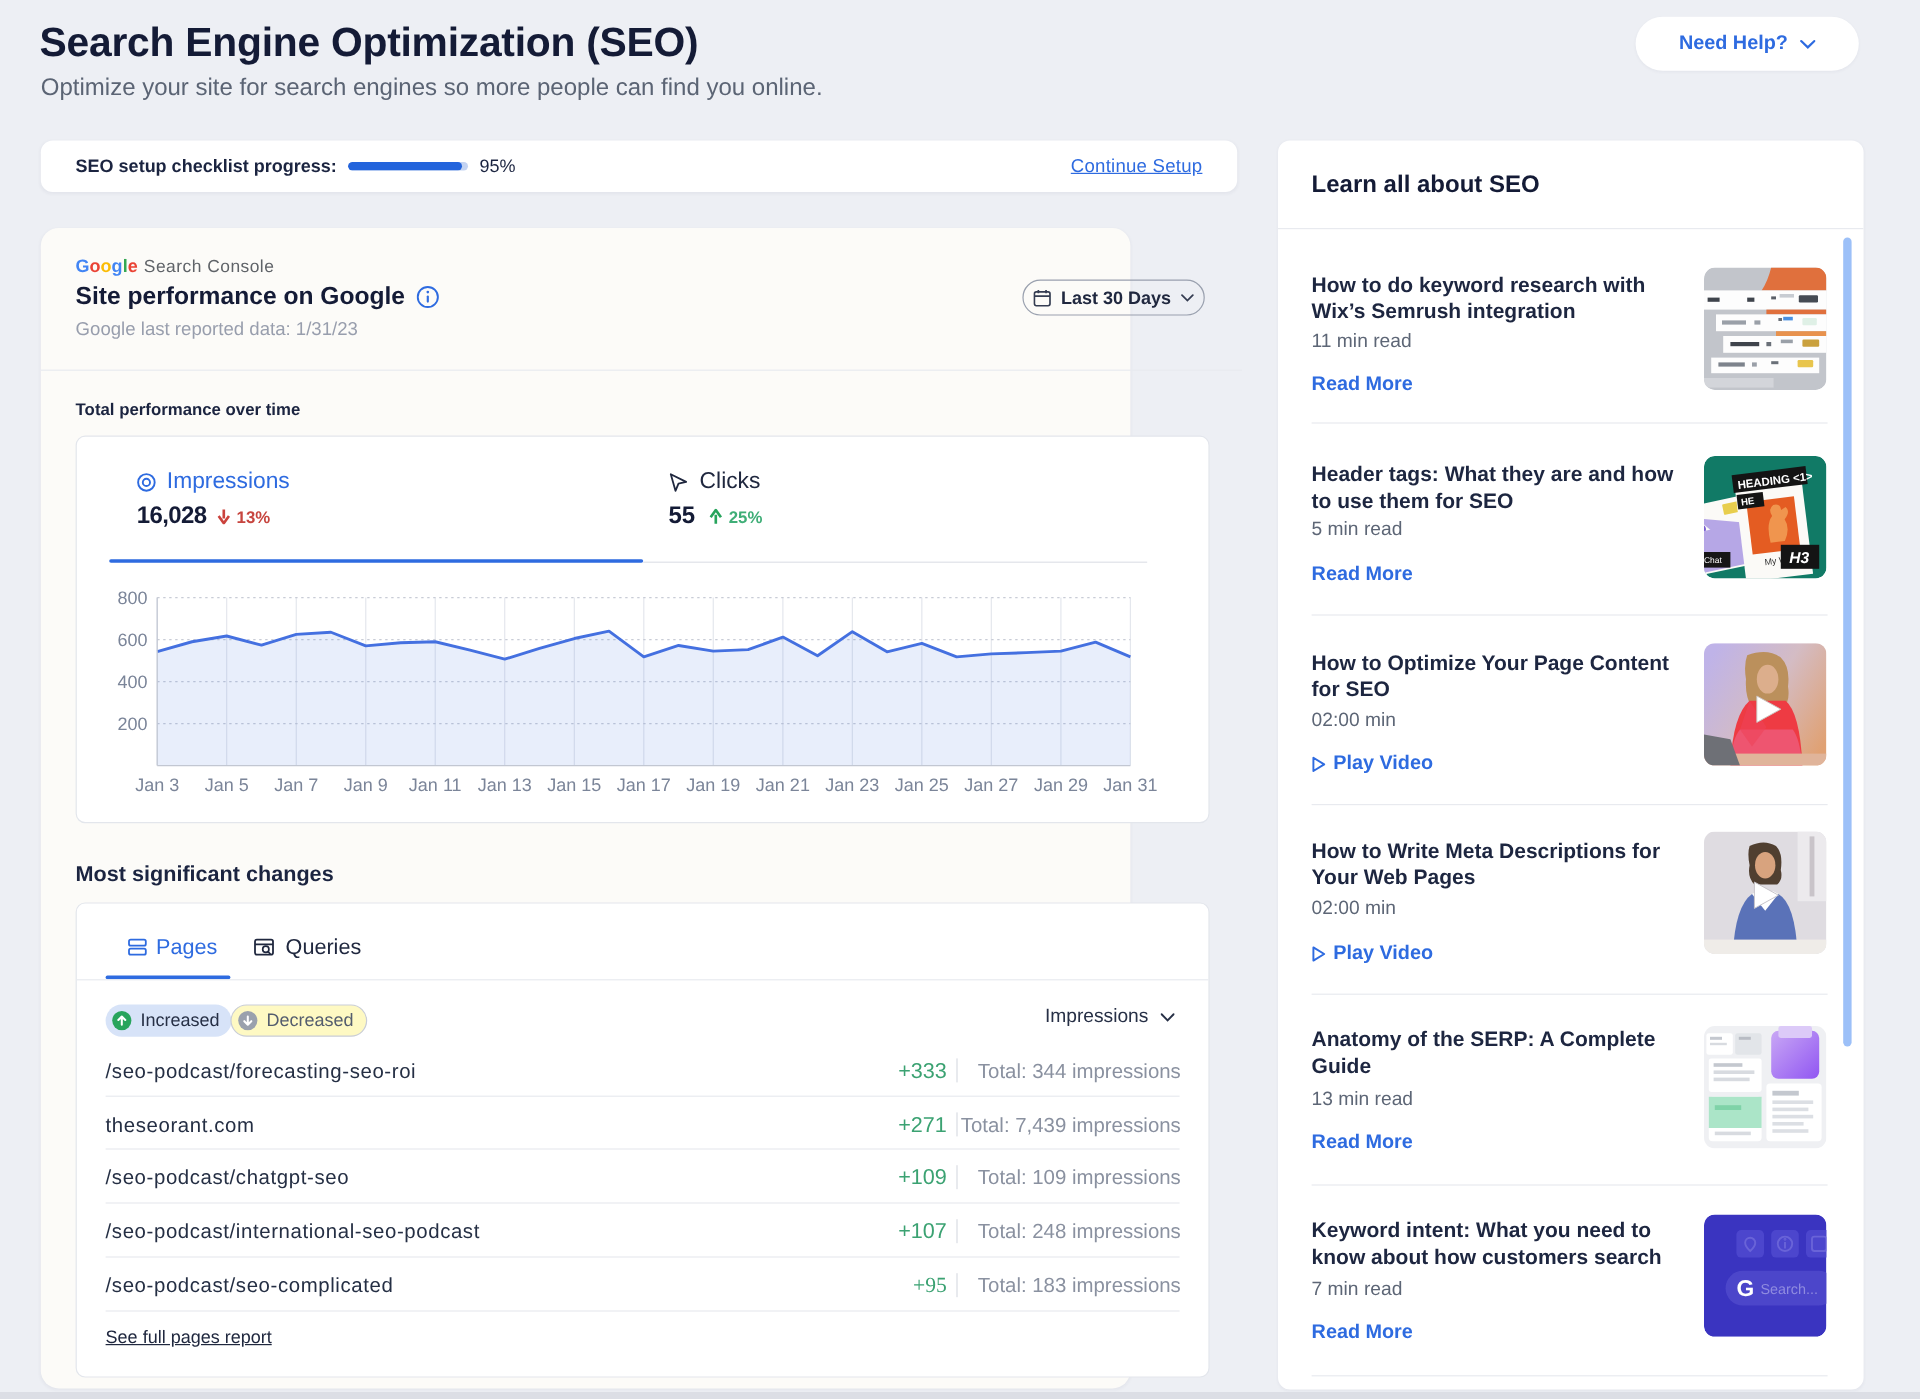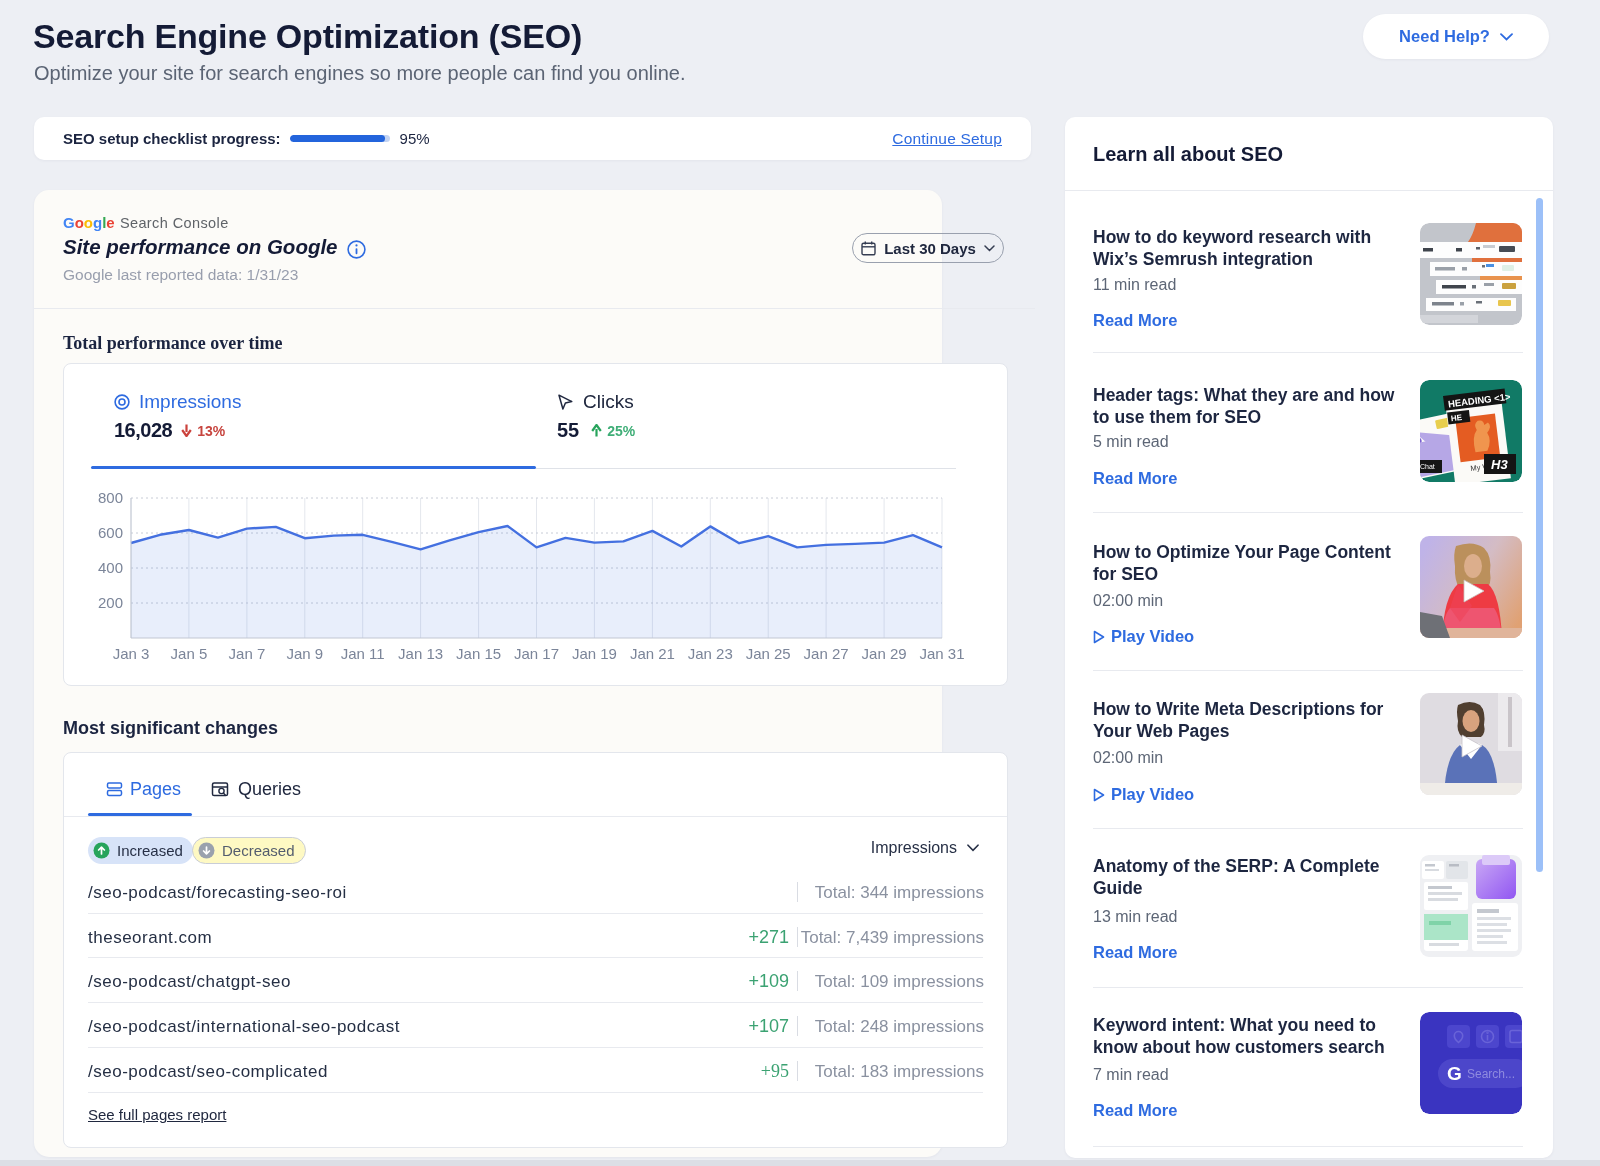--- a/index.html
+++ b/index.html
@@ -35,21 +35,21 @@
     <a style="margin-left:auto; font-size:15.5px; letter-spacing:0.2px; color:#2e6be0; text-decoration:underline;">Continue Setup</a>
   </div>
 </div>
 
 <div class="card abs" style="left:34px; top:190px; width:908px; height:967px; background:#fcfbf8;border-radius:15px;">
 
   <div class="abs" style="left:29px; top:24px; font-size:15px;">
     <span style="font-weight:bold; letter-spacing:0;"><span style="color:#4285F4">G</span><span style="color:#EA4335">o</span><span style="color:#FBBC05">o</span><span style="color:#4285F4">g</span><span style="color:#34A853">l</span><span style="color:#EA4335">e</span></span>
     <span style="color:#5f6368; margin-left:1px; font-size:14.5px; letter-spacing:0.4px;">Search Console</span>
   </div>
-  <div class="abs" style="left:29px; top:45px; font-size:20.5px; font-weight:bold; color:#141b36; display:flex; align-items:flex-end; gap:9px;font-style:italic;">
+  <div class="abs" style="left:29px; top:45px; font-size:20.5px; font-weight:bold; color:#141b36; display:flex; align-items:center; gap:9px;">
     Site performance on Google
     <svg width="19" height="19" viewBox="0 0 19 19">
         <circle cx="9.5" cy="9.5" r="8.4" fill="none" stroke="#2e6be0" stroke-width="1.6"></circle>
         <rect x="8.6" y="8.2" width="1.8" height="6" rx="0.9" fill="#2e6be0"></rect>
         <circle cx="9.5" cy="5.4" r="1.1" fill="#2e6be0"></circle>
       </svg>
   </div>
   <div class="abs" style="left:29px; top:76px; font-size:15.5px; color:#989ead;">Google last reported data: 1/31/23</div>
 
   <div class="abs" style="left:818px; top:43px; width:152px; height:30px; border:1.4px solid #99a0ae; border-radius:16px; display:flex; align-items:center; justify-content:center; gap:8px;">
@@ -60,21 +60,21 @@
         <line x1="10.7" y1="0.6" x2="10.7" y2="3.4" stroke="#353d52" stroke-width="1.4"></line>
       </svg>
     <span style="font-size:15px; font-weight:bold; color:#20283f;">Last 30 Days</span>
     <svg width="11" height="7" viewBox="0 0 11 7">
         <path d="M1 1 L5.5 5.5 L10 1" fill="none" stroke="#353d52" stroke-width="1.5" stroke-linecap="round"></path>
       </svg>
   </div>
 
   <div class="divline abs" style="left:0; top:118px; width:1001px;"></div>
 
-  <div class="abs" style="left:29px; top:143px; font-size:18px; font-weight:bold; color:#1b2440;font-family:Liberation Serif, serif;">Total performance over time</div>
+  <div class="abs" style="left:29px; top:143px; font-size:14px; font-weight:bold; color:#1b2440;">Total performance over time</div>
 
   <div class="innercard abs" style="left:29px; top:173px; width:945px; height:323px;">
 
     <div class="abs" style="left:50px; top:27px; display:flex; align-items:center; gap:9px;">
       <svg width="16" height="16" viewBox="0 0 16 16">
           <circle cx="8" cy="8" r="6.9" fill="none" stroke="#2e6be0" stroke-width="1.6"></circle>
           <circle cx="8" cy="8" r="3" fill="none" stroke="#2e6be0" stroke-width="1.6"></circle>
         </svg>
       <span style="font-size:19px; color:#2e6be0;">Impressions</span>
     </div>
@@ -202,20 +202,21 @@
       <span style="font-size:15px; color:#545d6e;">Decreased</span>
     </div>
     <div class="abs" style="left:0; top:86px; width:915px; display:flex; align-items:center; justify-content:flex-end; gap:10px;">
       <span style="font-size:16px; color:#273046;">Impressions</span>
       <svg width="12" height="8" viewBox="0 0 12 8">
           <path d="M1 1.2 L6 6.4 L11 1.2" fill="none" stroke="#273046" stroke-width="1.6" stroke-linecap="round"></path>
         </svg>
     </div>
 
     <div class="abs" style="left:24px; top:130px; font-size:17px; letter-spacing:0.5px; color:#252f44;">/seo-podcast/forecasting-seo-roi</div>
+    <div class="abs" style="left:0; top:129px; width:725px; text-align:right; font-size:18px; color:#3ba272;">+333</div>
     <div class="abs" style="left:733px; top:129px; width:1px; height:20px; background:#d9dce3;"></div>
     <div class="abs" style="left:0; top:130px; width:920px; text-align:right; font-size:17px; color:#8a91a0;">Total: 344 impressions</div>
     <div class="abs" style="left:24px; top:175px; font-size:17px; letter-spacing:0.5px; color:#252f44;">theseorant.com</div>
     <div class="abs" style="left:0; top:174px; width:725px; text-align:right; font-size:18px; color:#3ba272;">+271</div>
     <div class="abs" style="left:733px; top:174px; width:1px; height:20px; background:#d9dce3;"></div>
     <div class="abs" style="left:0; top:175px; width:920px; text-align:right; font-size:17px; color:#8a91a0;">Total: 7,439 impressions</div>
     <div class="abs" style="left:24px; top:219px; font-size:17px; letter-spacing:0.5px; color:#252f44;">/seo-podcast/chatgpt-seo</div>
     <div class="abs" style="left:0; top:218px; width:725px; text-align:right; font-size:18px; color:#3ba272;">+109</div>
     <div class="abs" style="left:733px; top:218px; width:1px; height:20px; background:#d9dce3;"></div>
     <div class="abs" style="left:0; top:219px; width:920px; text-align:right; font-size:17px; color:#8a91a0;">Total: 109 impressions</div>

